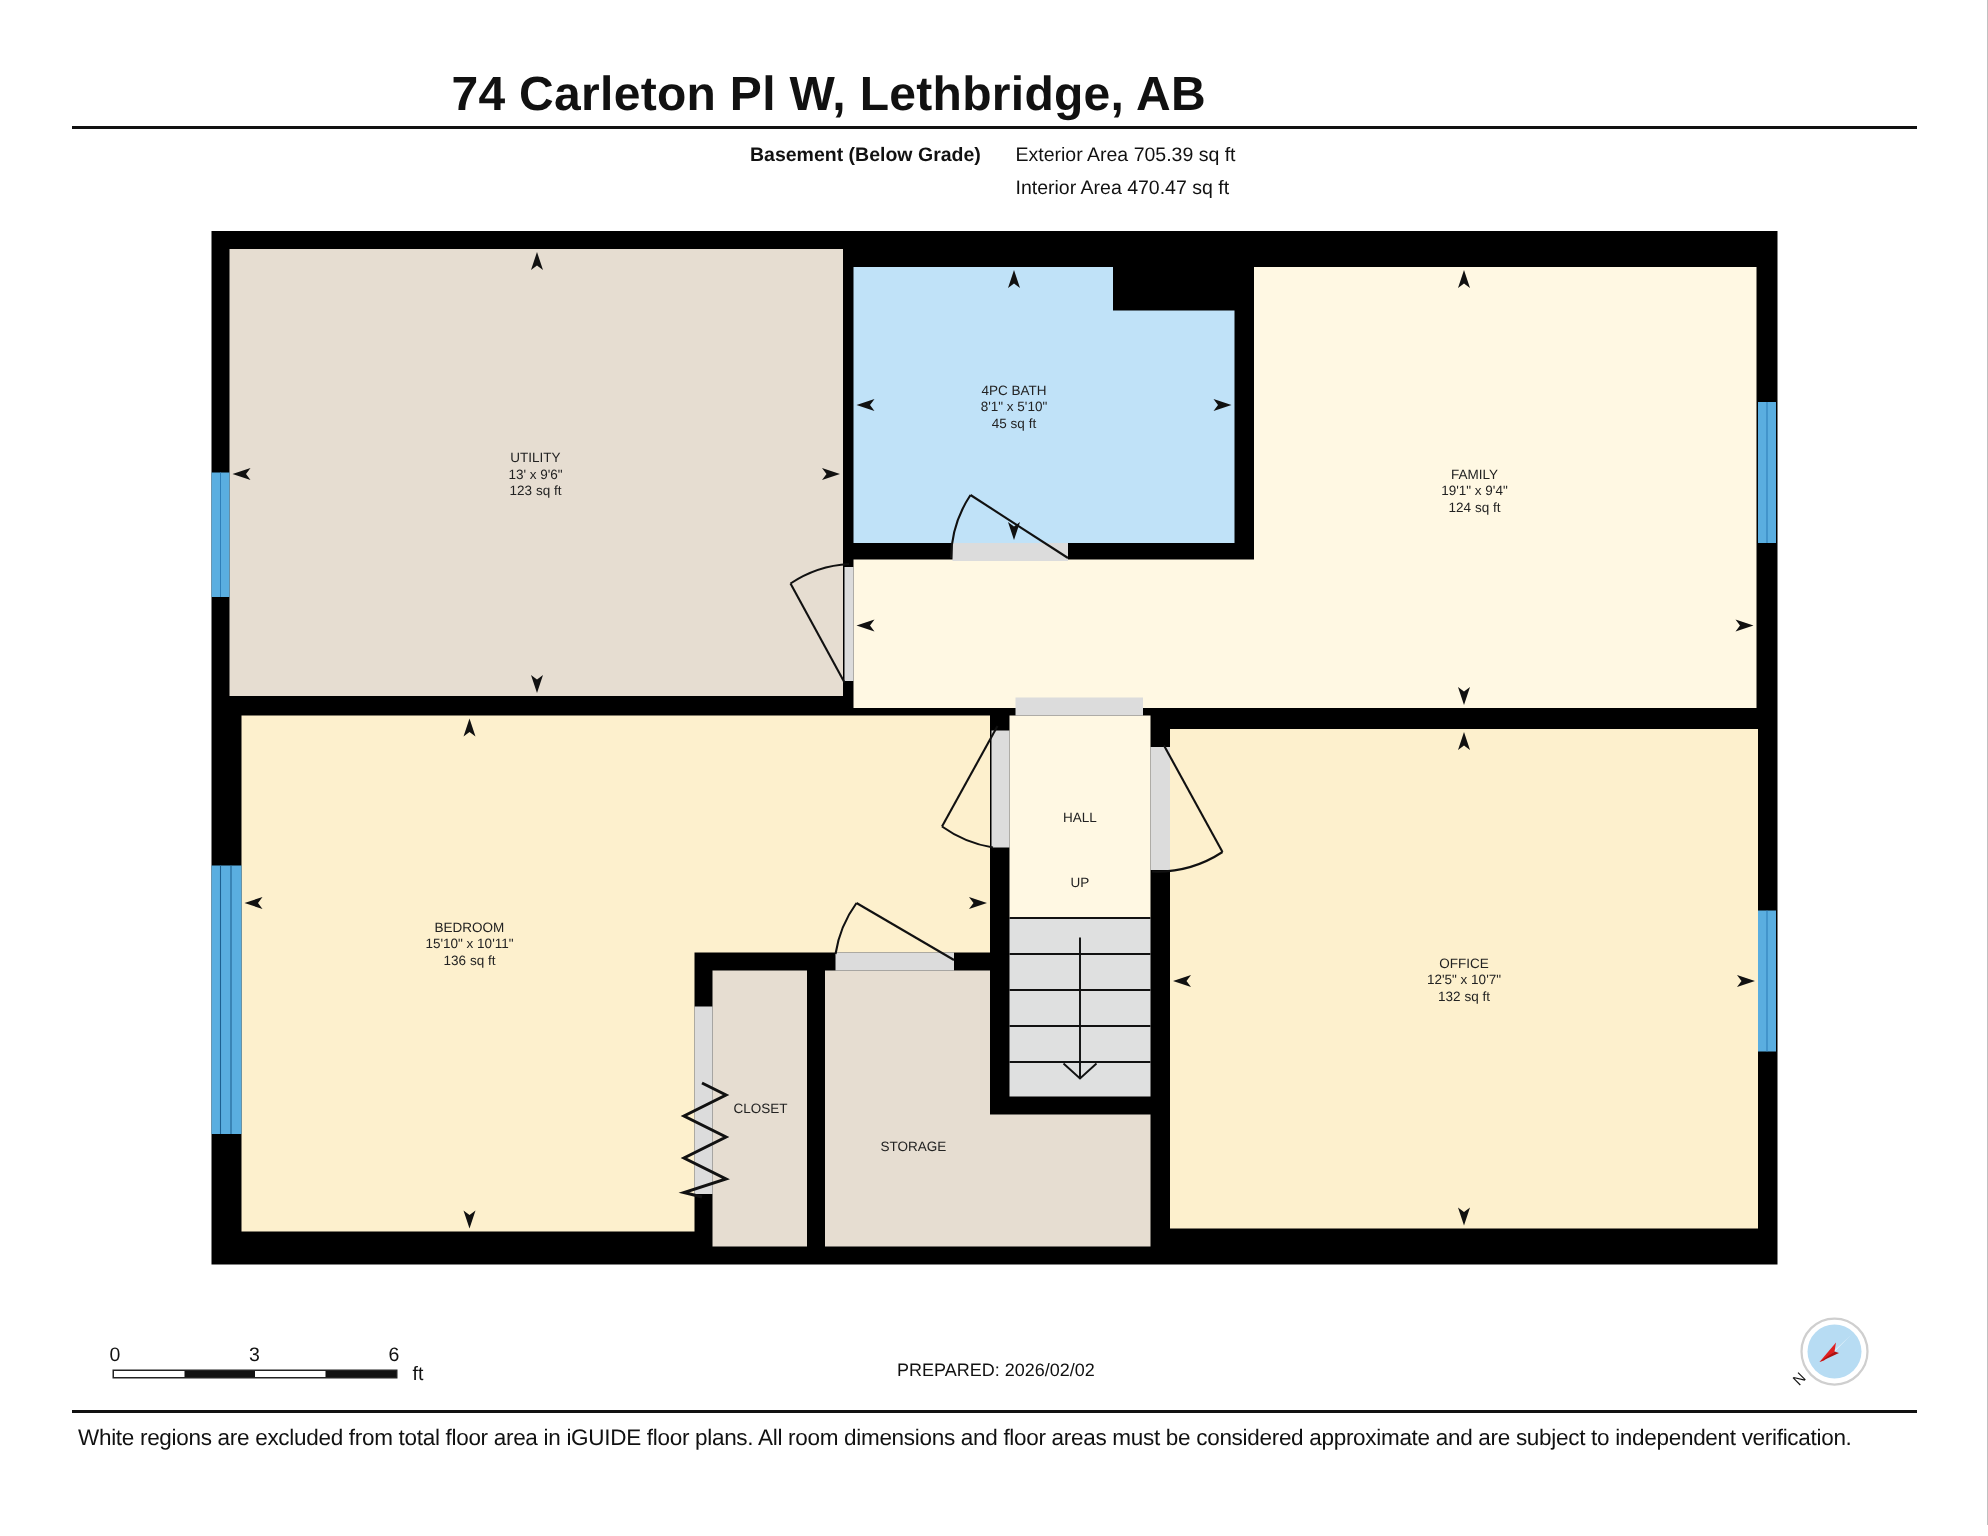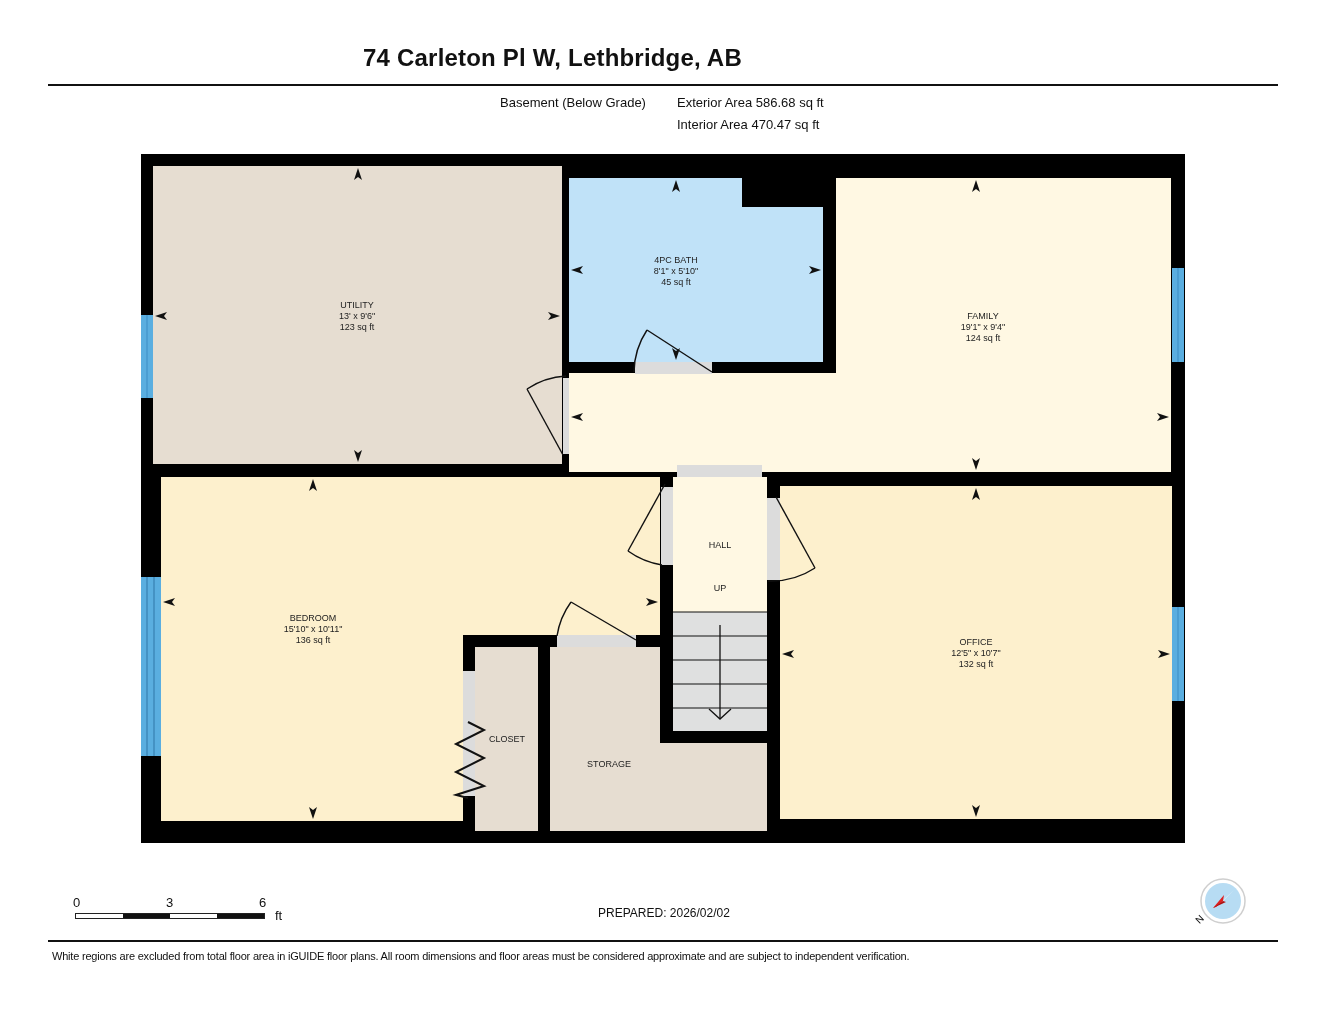--- a/index.html
+++ b/index.html
@@ -1,39 +1,39 @@
 <!DOCTYPE html>
 <html><head>
 <meta charset="utf-8">
 <style>
   html, body { margin:0; padding:0; background:#ffffff; }
   body { width:1325px; height:1024px; position:relative; overflow:hidden; font-family:"Liberation Sans", sans-serif; color:#111; }
-  .title { position:absolute; left:0; width:1105px; top:44px; text-align:center; font-size:24px; font-weight:bold; letter-spacing:0.2px; }
+  .title { position:absolute; left:0; width:1105px; top:44px; text-align:center; font-size:32px; font-weight:bold; letter-spacing:0.2px; }
   .rule-top { position:absolute; left:48px; top:84px; width:1230px; height:2px; background:#111; }
-  .floor-label { position:absolute; left:500px; top:95px; font-size:13px; font-weight:normal; }
+  .floor-label { position:absolute; left:500px; top:95px; font-size:13px; font-weight:bold; }
   .area-ext { position:absolute; left:677px; top:95px; font-size:13px; }
   .area-int { position:absolute; left:677px; top:117px; font-size:13px; }
   .plan { position:absolute; left:0; top:0; }
   .room-text { font-family:"Liberation Sans", sans-serif; font-size:9px; fill:#222; text-anchor:middle; }
   .scale-num { position:absolute; top:895px; font-size:13px; }
   .scale-bar { position:absolute; left:75px; top:913px; width:190px; height:6px; border:1px solid #222; box-sizing:border-box; display:flex; }
   .scale-seg { flex:1; height:100%; }
   .scale-unit { position:absolute; left:275px; top:908px; font-size:13px; }
   .prepared { position:absolute; left:598px; top:906px; font-size:12px; }
   .rule-bottom { position:absolute; left:48px; top:940px; width:1230px; height:2px; background:#111; }
-  .disclaimer { position:absolute; left:52px; top:950px; font-size:11px; letter-spacing:-0.2px; }
+  .disclaimer { position:absolute; left:52px; top:950px; font-size:15px; letter-spacing:-0.2px; }
   .compass { position:absolute; left:1192px; top:878px; }
 </style>
 </head>
 <body>
 
 <div class="title">74 Carleton Pl W, Lethbridge, AB</div>
 <div class="rule-top"></div>
 <div class="floor-label">Basement (Below Grade)</div>
-<div class="area-ext">Exterior Area 586.68 sq ft</div>
+<div class="area-ext">Exterior Area 705.39 sq ft</div>
 <div class="area-int">Interior Area 470.47 sq ft</div>
 
 <svg class="plan" width="1325" height="1024" viewBox="0 0 1325 1024">
   <defs>
     <marker id="m" viewBox="0 0 10 10" refX="5" refY="5" markerWidth="1" markerHeight="1"></marker>
   </defs>
 
   <rect x="141" y="154" width="1044" height="689" fill="#000"></rect>
 
   <rect x="153" y="166" width="409" height="298" fill="#e6ddd1"></rect>

